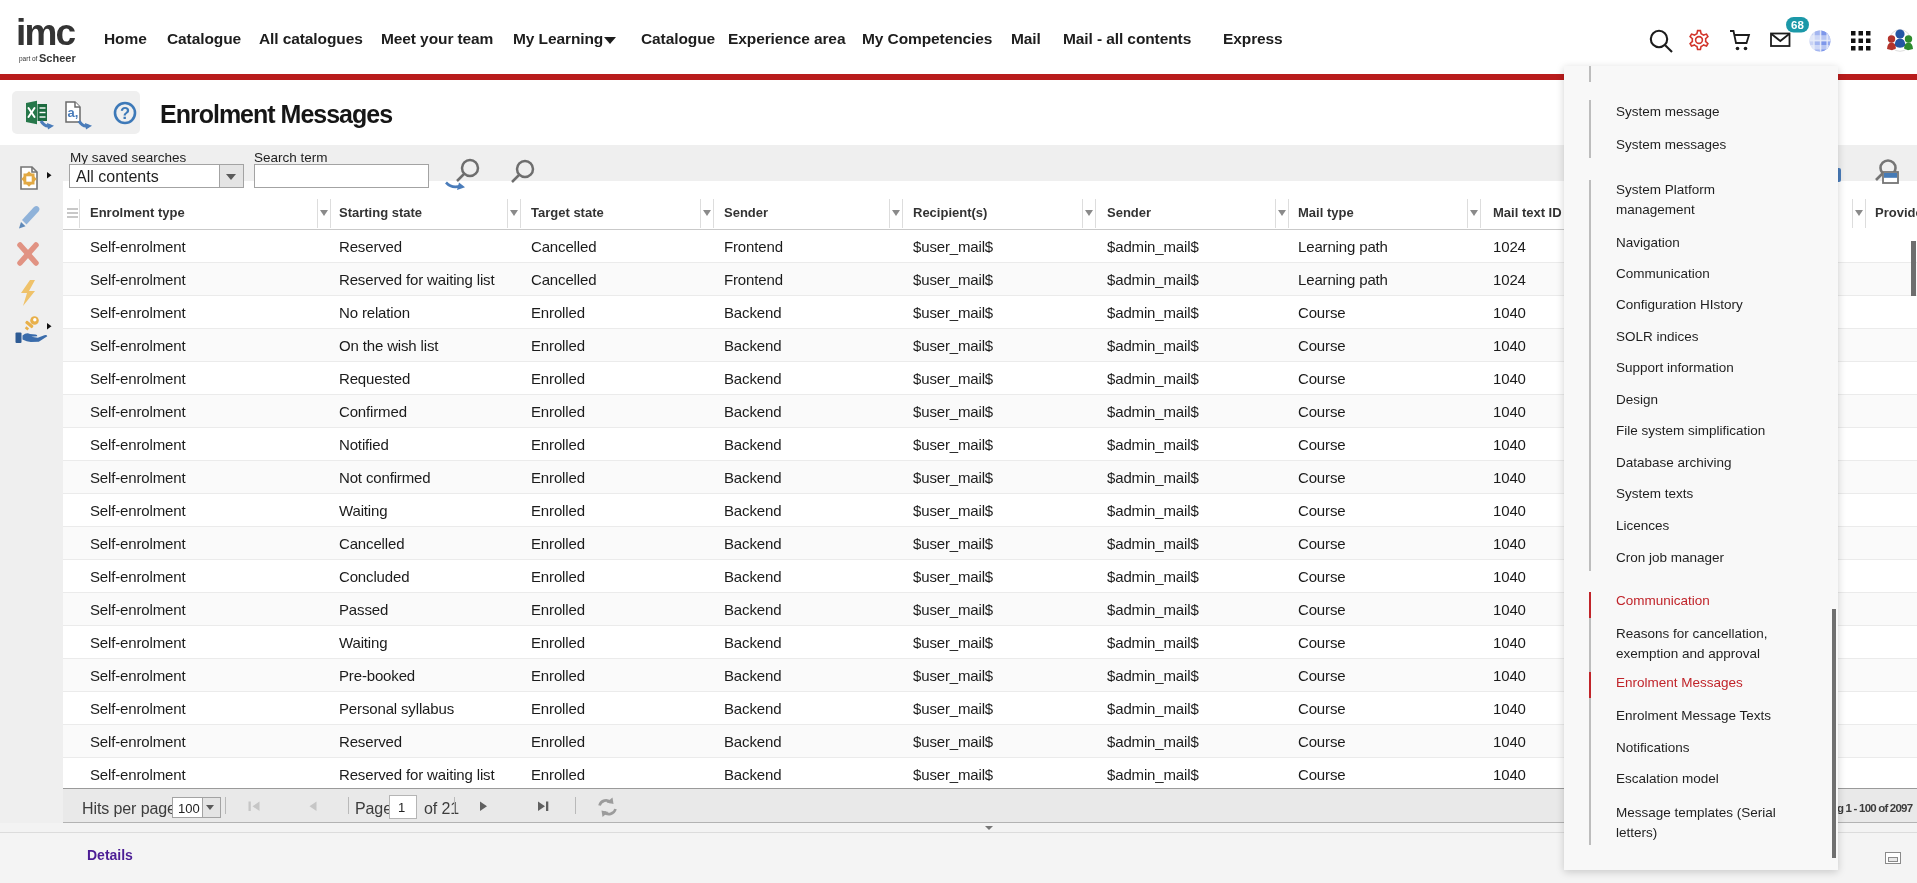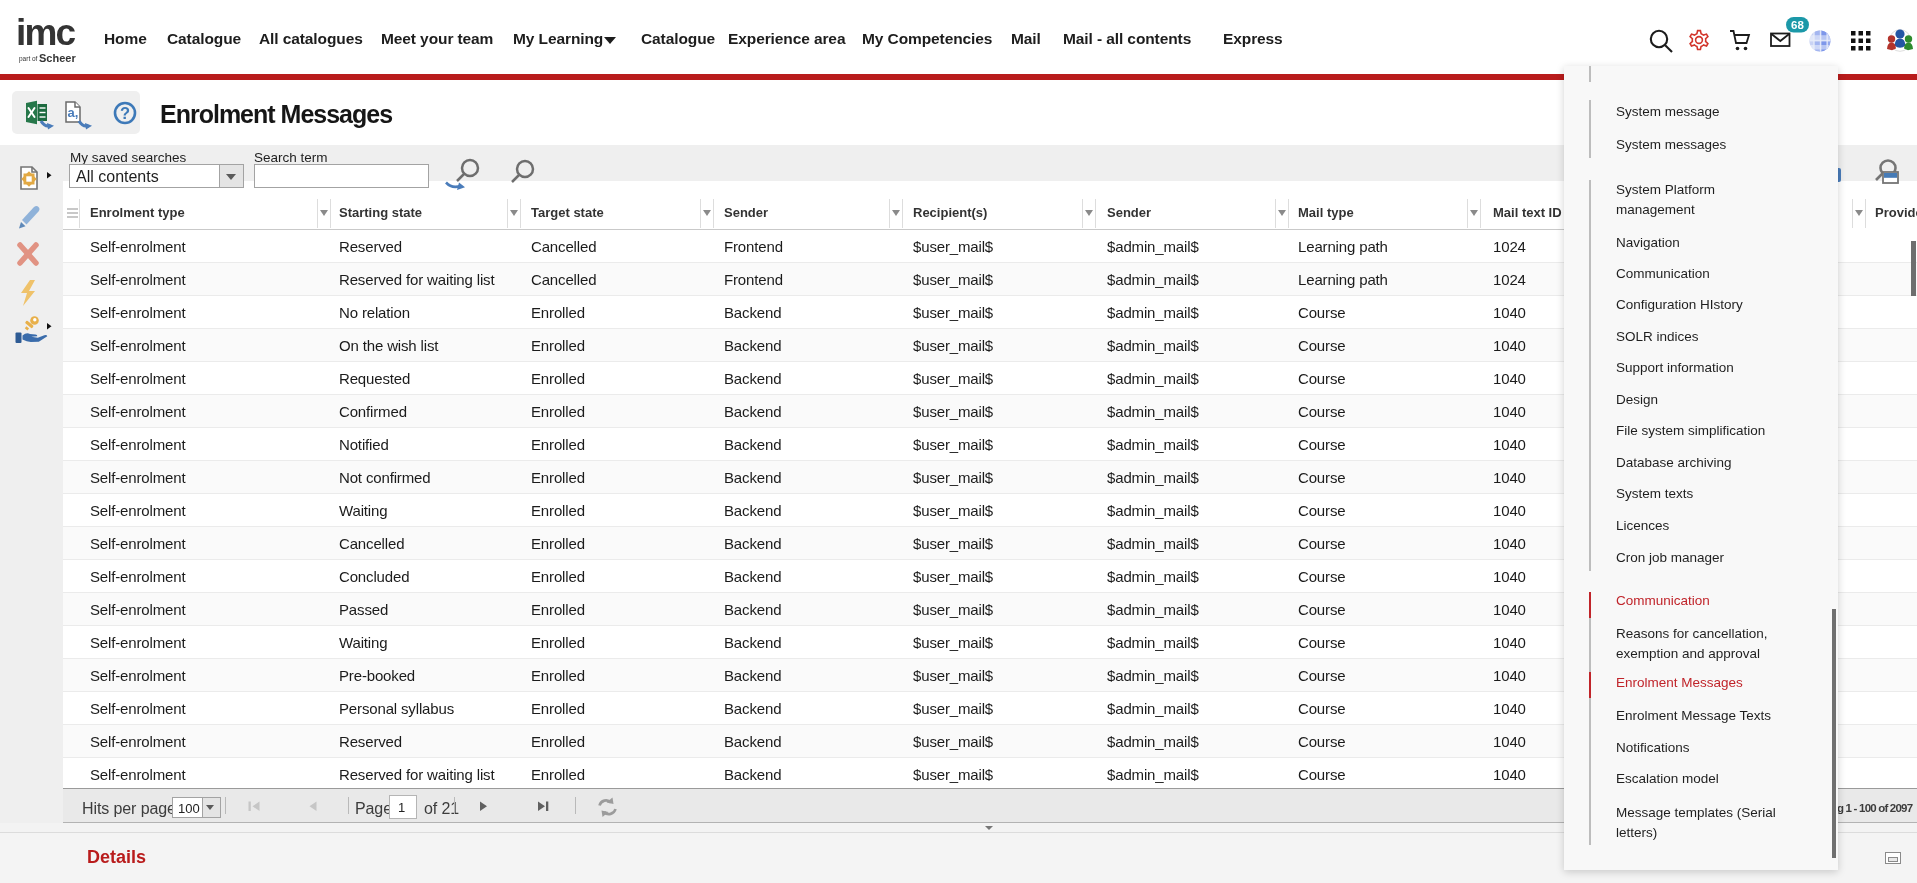--- a/index.html
+++ b/index.html
@@ -439,21 +439,21 @@
 <path d="M552.5 20 a6.8 6.8 0 0 1 -11.5 3"></path>
 </g>
 <path d="M549.5 8.5 l1 6.5 l-7 -1.5 z" fill="#9c9c9c"></path>
 <path d="M539.5 28 l-1 -6.5 l7 1.5 z" fill="#9c9c9c"></path>
 </svg>
 </div>
 <div id="split">
     <div style="position:absolute;left:985px;top:3px;width:0;height:0;border-left:4px solid transparent;border-right:4px solid transparent;border-top:4px solid #777"></div>
   </div>
 <div id="details">
-<span style="position:absolute;left:87px;top:14px;font-size:18px;font-weight:bold;color:#b91c1c">Details</span>
+<span style="position:absolute;left:87px;top:14px;font-size:14px;font-weight:bold;color:#4c1d95">Details</span>
 <div style="position:absolute;left:1885px;top:19px;width:16px;height:12px;border:1px solid #8a8a8a;background:#fff"></div>
 <div style="position:absolute;left:1888px;top:24px;width:10px;height:5px;border:1px solid #8a8a8a;background:#e8e8e8"></div>
 </div>
 <span style="position:absolute;left:1837px;top:802px;font-size:11.5px;font-weight:bold;color:#3c3c3c;letter-spacing:-0.8px;white-space:nowrap">g 1 - 100 of 2097</span>
 <div id="panel">
 <div class="ln" style="top:0;height:16px"></div>
 <div class="ln" style="top:34px;height:58px"></div>
 <div class="ln" style="top:114px;height:391px"></div>
 <div class="lnr" style="top:526px;height:26px"></div>
 <div class="ln" style="top:552px;height:54px"></div>

